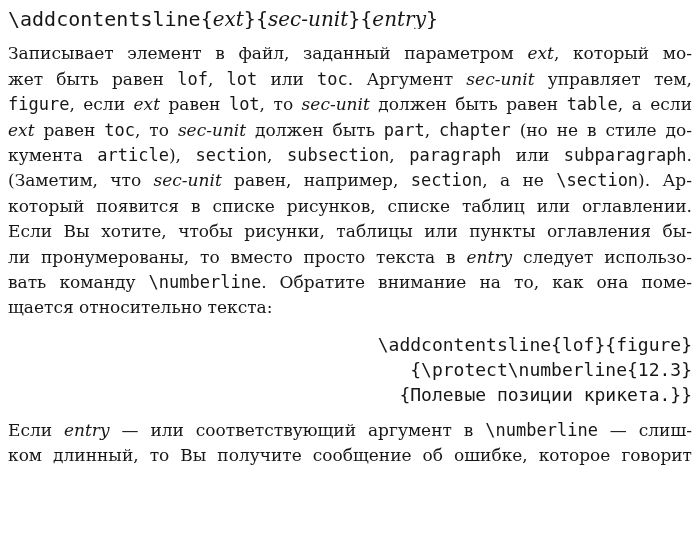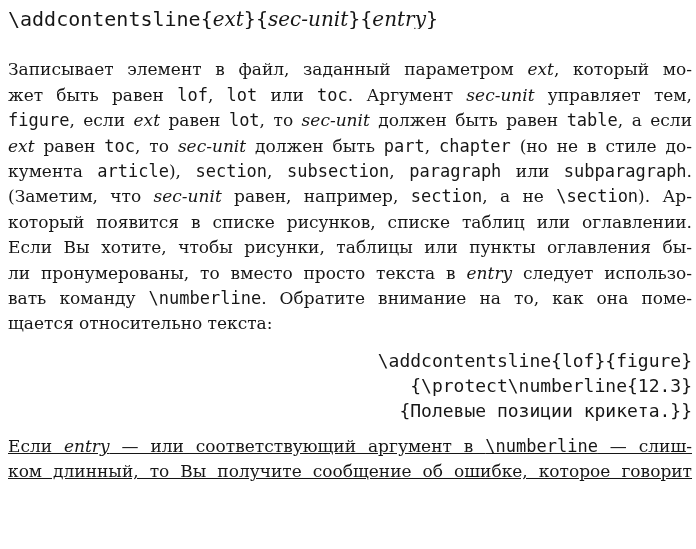--- a/index.html
+++ b/index.html
@@ -16,22 +16,22 @@
 
   h1.heading {
     margin: 0;
     font-weight: 400;
     font-size: 20px;
     line-height: 30px;
     white-space: nowrap;
   }
 
   .para { font-size: 17px; line-height: 25.4px; margin: 0; }
-  .para1 { margin-top: 28px; }
-  .para2 { margin-top: 11px; text-decoration: underline; }
+  .para1 { margin-top: 12px; }
+  .para2 { margin-top: 11px; }
 
   .line {
     height: 25.4px;
     overflow: hidden;
     text-align: justify;
   }
   .line.just { text-align-last: justify; }
   .line.just::after { content: ""; display: inline-block; width: 100%; height: 0; }
 
   .seg-normal { font-style: normal; }

